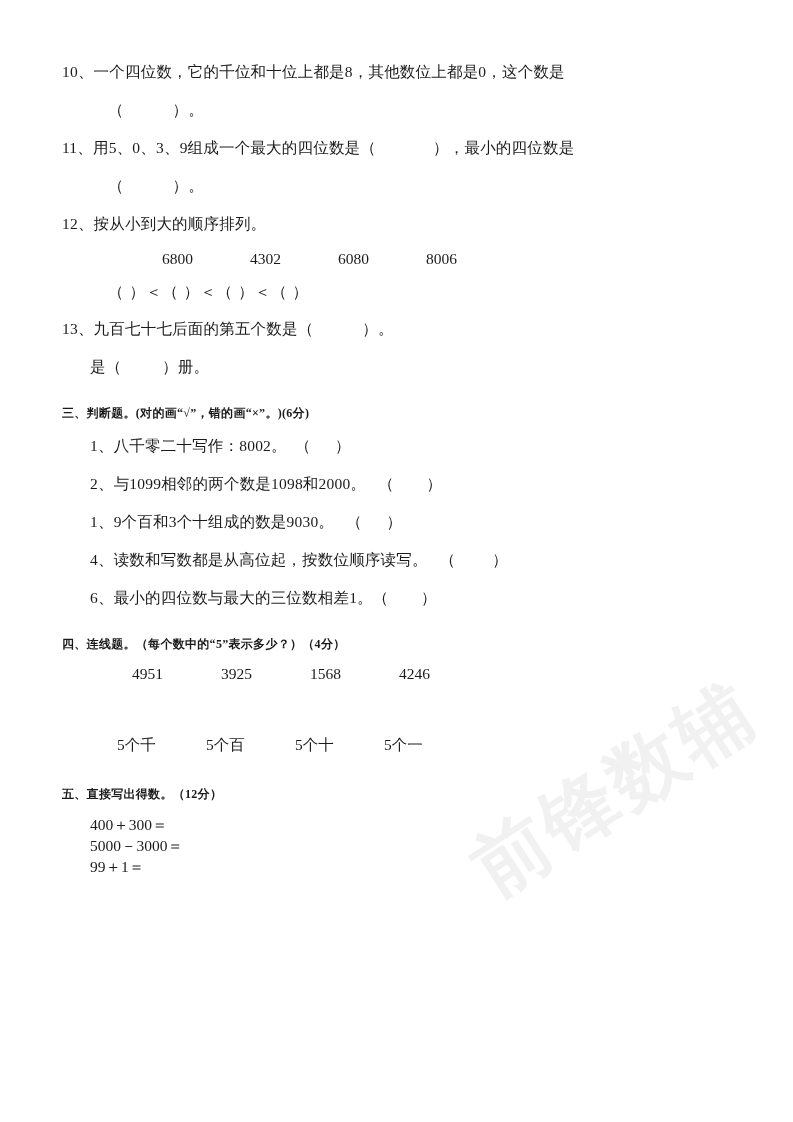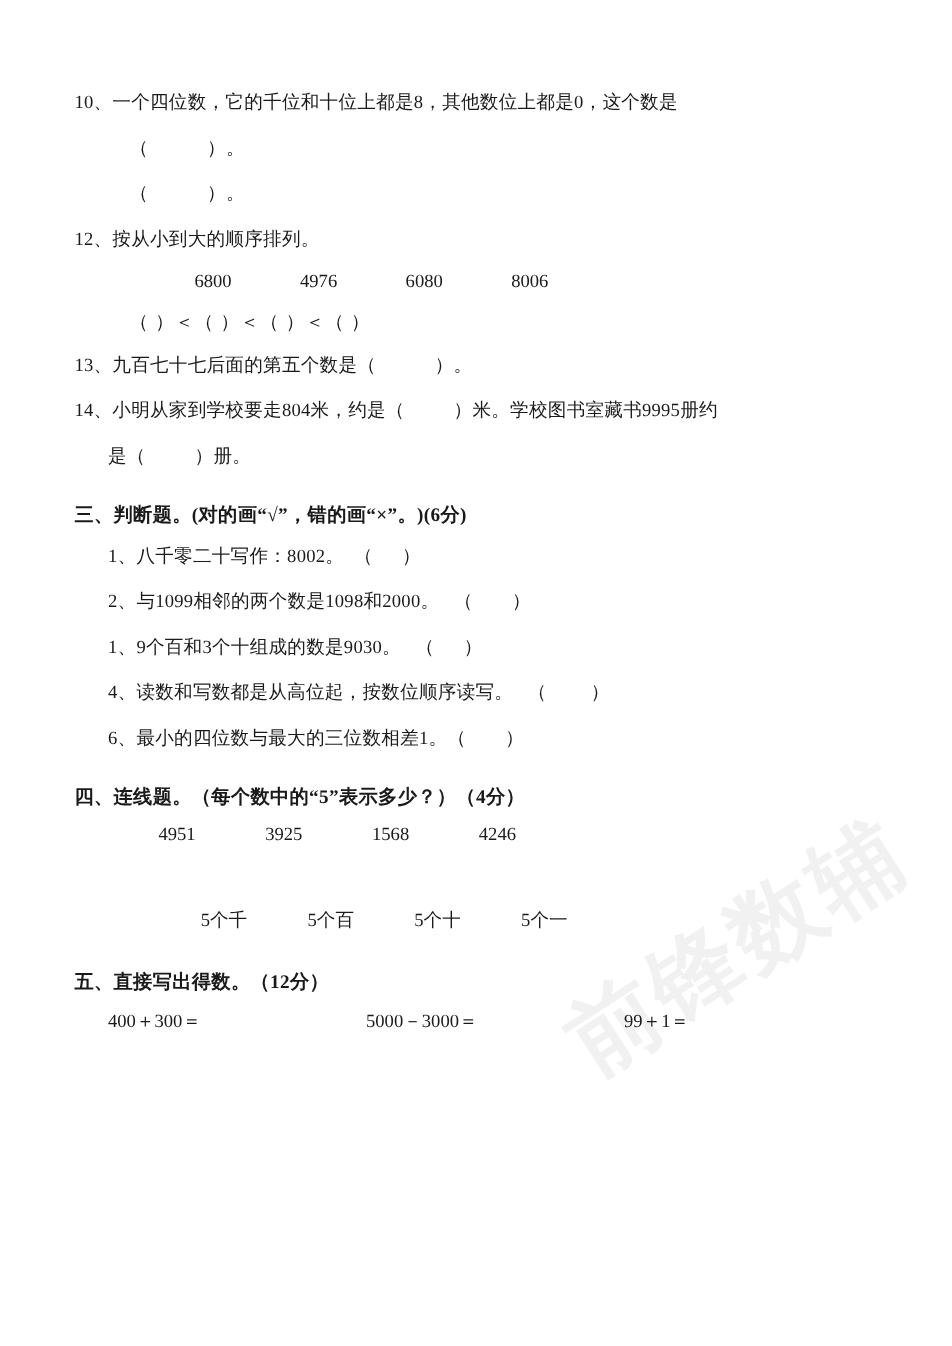--- a/index.html
+++ b/index.html
@@ -18,34 +18,34 @@
   .page {
     position: absolute;
     left: 0; top: 0;
     width: 793px;
     height: 1122px;
     padding: 0;
   }
   .content {
     position: absolute;
     left: 62px;
-    top: 74px;
+    top: 60px;
     width: 672px;
   }
   .line {
     font-size: 15.5px;
     line-height: 1.55;
     margin: 0 0 14px 0;
     white-space: pre-wrap;
     letter-spacing: 0.2px;
   }
   .indent1 { padding-left: 28px; }
   .indent2 { padding-left: 46px; }
   .sec-head {
-    font-size: 16px;
+    font-size: 12px;
     font-weight: bold;
     margin: 0 0 12px 0;
     letter-spacing: 0.3px;
   }
   .gap-top { margin-top: 26px; }
   .gap-top-lg { margin-top: 30px; }
   .row-nums {
     display: flex;
     font-size: 15.5px;
     padding-left: 100px;
@@ -65,26 +65,27 @@
     padding-left: 70px;
     margin-bottom: 52px;
   }
   .match-nums span { width: 89px; display: inline-block; font-family: Liberation Serif, serif; }
   .match-labels {
     display: flex;
     font-size: 15.5px;
     padding-left: 55px;
     margin-bottom: 14px;
   }
-  .match-labels span { width: 89px; display: inline-block; text-align: right; }
+  .match-labels span { width: 89px; display: inline-block; }
   .calc-row {
     display: flex;
     font-size: 15.5px;
     padding-left: 28px;
     margin-bottom: 14px;
+    flex-direction: column;
   }
   .calc-row span { display: inline-block; }
   .calc-a { width: 215px; }
   .calc-b { width: 215px; }
   .calc-c { width: 180px; }
   
   .watermark {
     position: absolute;
     right: 18px;
     bottom: 40px;
@@ -110,35 +111,35 @@
 </head>
 <body>
 
 <div class="page">
 
   <div class="content">
 
     <div class="line">10、一个四位数，它的千位和十位上都是8，其他数位上都是0，这个数是</div>
     <div class="line indent2">（            ）。</div>
 
+    <div class="line">11、用5、0、3、9组成一个最大的四位数是（              ），最小的四位数是</div>
     <div class="line indent2">（            ）。</div>
 
     <div class="line">12、按从小到大的顺序排列。</div>
 
     <div class="row-nums">
       <span class="seq-item">6800</span>
-      <span class="seq-item">4976</span>
+      <span class="seq-item">4302</span>
       <span class="seq-item">6080</span>
       <span class="seq-item">8006</span>
     </div>
 
     <div class="cmp-line">（        ）＜（        ）＜（        ）＜（        ）</div>
 
     <div class="line">13、九百七十七后面的第五个数是（            ）。</div>
-    <div class="line">14、小明从家到学校要走804米，约是（          ）米。学校图书室藏书9995册约</div>
     <div class="line indent1">是（          ）册。</div>
 
     <div class="sec-head gap-top">三、判断题。(对的画“√”，错的画“×”。)(6分)</div>
 
     <div class="line indent1">1、八千零二十写作：8002。  （      ）</div>
     <div class="line indent1">2、与1099相邻的两个数是1098和2000。   （        ）</div>
     <div class="line indent1">1、9个百和3个十组成的数是9030。   （      ）</div>
     <div class="line indent1">4、读数和写数都是从高位起，按数位顺序读写。   （         ）</div>
     <div class="line indent1">6、最小的四位数与最大的三位数相差1。（        ）</div>
 

